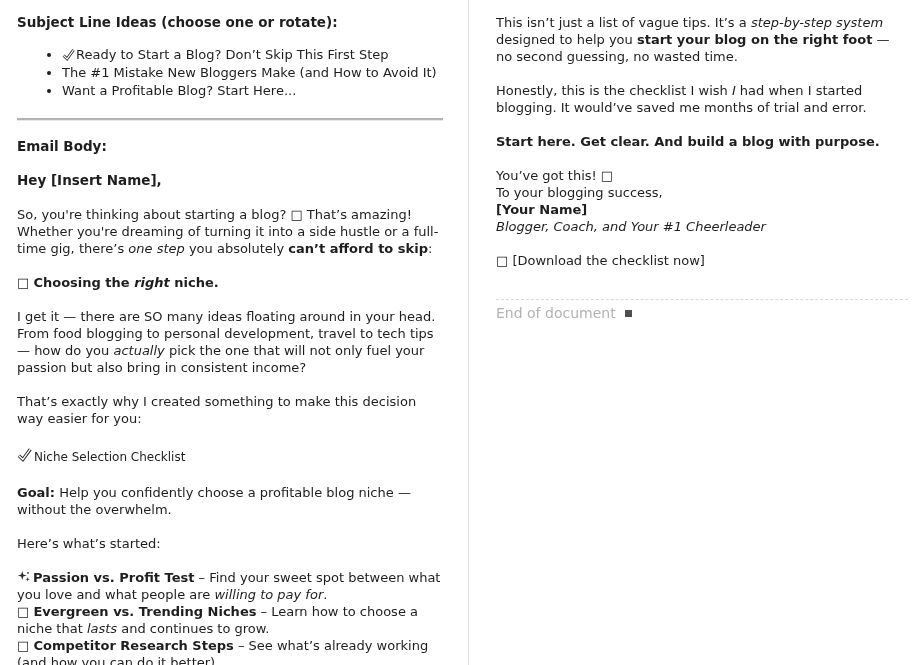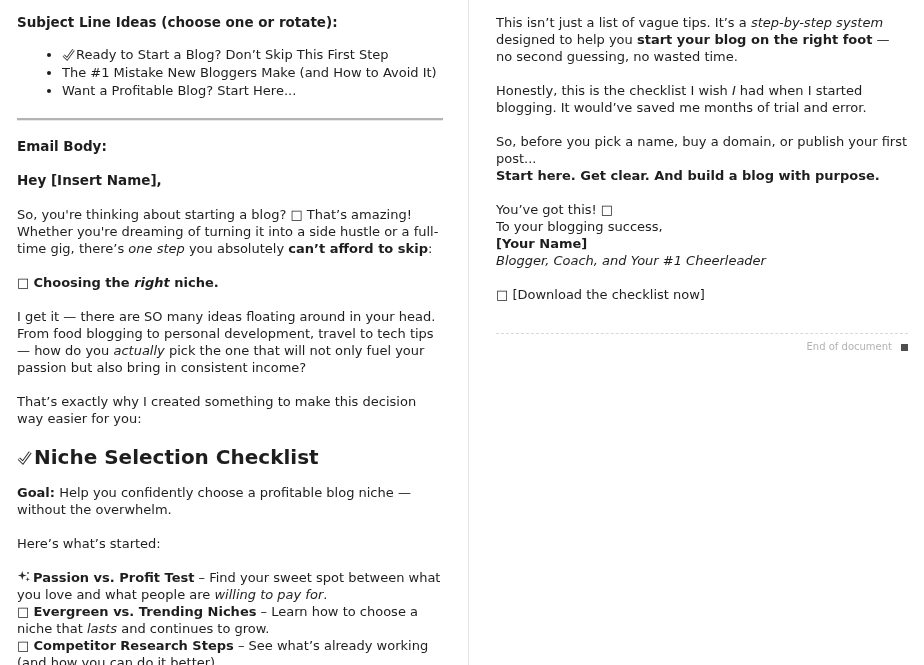--- a/index.html
+++ b/index.html
@@ -9,28 +9,28 @@
     font-size:13px;line-height:17px;color:#1e1e1e;padding-left:45px;
   }
   .vdivider{position:absolute;left:468px;top:0;width:1px;height:665px;background:#e5e5e5;}
   .col{position:absolute;top:14px;}
   .col-left{left:17px;width:426px;}
   .col-right{left:496px;width:412px;}
   p,.block{margin:17px 0;}
   .first{margin-top:0;}
   .line{margin:0;}
   h3.sect{font-size:13.5px;line-height:17px;margin:0 0 15px 0;font-weight:bold;}
-  h2.checklist-h{font-size:20px;line-height:20px;margin:20px 0 15px 0;font-weight:bold;}
+  h2.checklist-h{font-size:12px;line-height:20px;margin:20px 0 15px 0;font-weight:normal;}
   .bold-label{font-weight:bold;font-size:13.5px;margin:17px 0;}
   ul.subjects{margin:15px 0 17px 0;padding-left:45px;list-style:disc;}
   ul.subjects li{margin:1px 0;}
   .rule{border:none;border-top:2px solid #b3b3b3;border-bottom:1px solid #e9e9e9;margin:19px 0 17px 0;}
   .dashed-rule{border:none;border-top:1px dashed #d9d9d9;margin:30px 0 7px 0;}
-  .end-row{display:flex;justify-content:flex-end;align-items:center;gap:9px;
-    font-size:10px;line-height:12px;color:#b3b3b3;}
+  .end-row{display:flex;align-items:center;gap:9px;
+    font-size:14px;line-height:12px;color:#b3b3b3;}
   .end-square{width:7px;height:7px;background:#4f4f4f;display:inline-block;}
   .icon{display:inline-block;vertical-align:-2px;}
   .icon-check-sm{margin-right:1px;}
   .icon-check-lg{margin-right:2px;vertical-align:-1px;}
   .icon-sparkles{margin-right:2px;}
   .check-item{margin:0;}
   em{font-style:italic;}
   strong{font-weight:bold;}
 </style>
 </head>
@@ -104,21 +104,20 @@
   </div>
 
   <div class="col col-right">
 
     <p class="first"><span>This isn’t just a list of vague tips. It’s a </span><em>step-by-step system</em><span> designed to help you </span><strong>start your blog on the right foot</strong><span> — no second guessing, no wasted time.</span></p>
 
 
     <p><span>Honestly, this is the checklist I wish </span><em>I</em><span> had when I started blogging. It would’ve saved me months of trial and error.</span></p>
 
     <div class="block">
-      <div class="line"><span>So, before you pick a name, buy a domain, or publish your first post...</span></div>
       <div class="line"><strong>Start here. Get clear. And build a blog with purpose.</strong></div>
     </div>
 
     <div class="block">
       <div class="line"><span>You’ve got this! □</span></div>
       <div class="line"><span>To your blogging success,</span></div>
       <div class="line"><strong>[Your Name]</strong></div>
       <div class="line"><em>Blogger, Coach, and Your #1 Cheerleader</em></div>
     </div>
 

